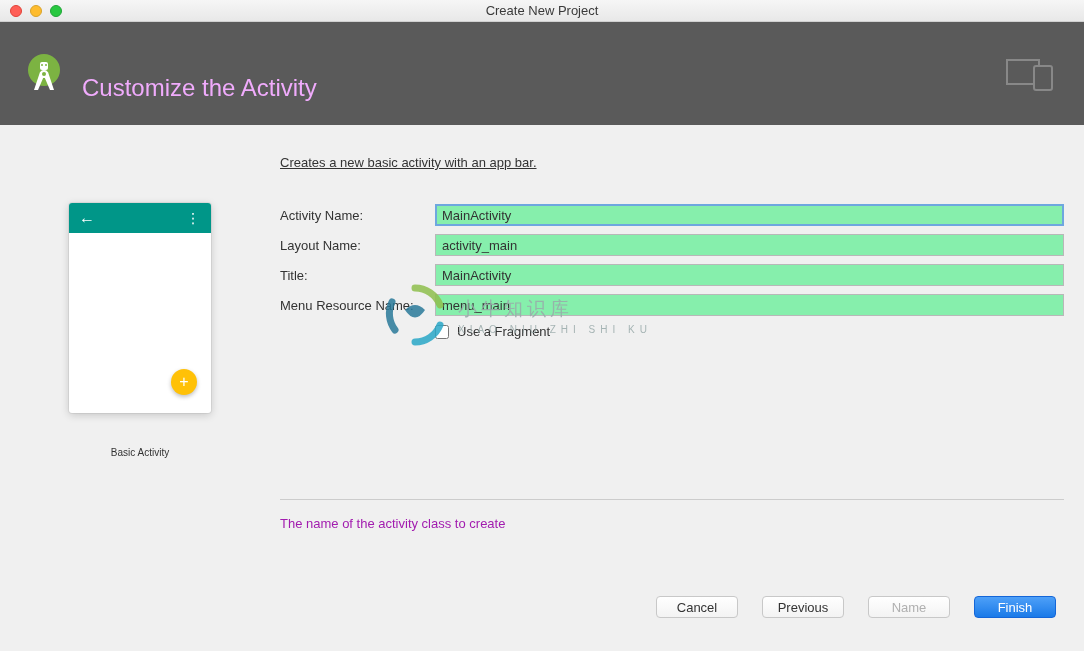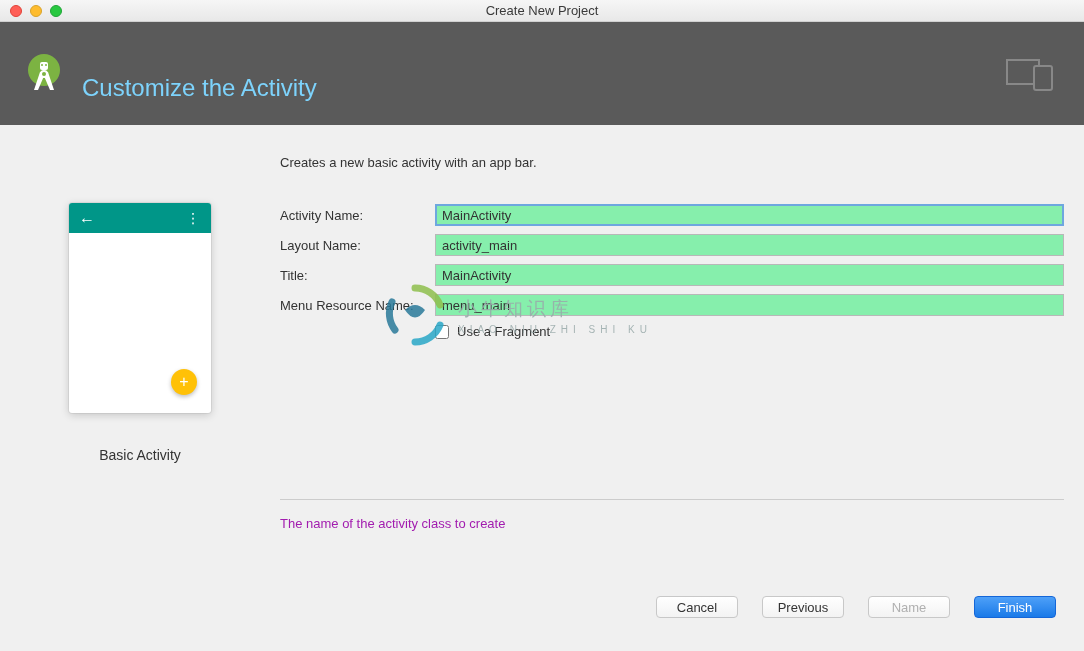--- a/index.html
+++ b/index.html
@@ -30,44 +30,44 @@
   .banner {
     height: 103px;
     background:#5a5a5a;
     color:#fff;
     display:flex;
     align-items:center;
     padding: 0 28px 0 20px;
     justify-content: space-between;
   }
   .banner-left { display:flex; align-items:center; gap:14px;}
-  .banner-title { font-size:24px; font-weight:400; color:#7dd3fc;margin-top:28px;}
+  .banner-title { font-size:24px; font-weight:400; color:#f0abfc;margin-top:28px;}
   .android-logo { width:48px; height:48px; }
   .devices-icon { color:#999; }
   .content { display:flex; padding: 30px 0 0 0; height: calc(651px - 22px - 103px - 60px); }
   .left-col { width: 280px; display:flex; flex-direction:column; align-items:center; padding-top: 48px;}
   .preview-card {
     width: 142px; height: 210px; background:#fff; border-radius: 3px;
     box-shadow: 0 2px 8px rgba(0,0,0,0.18), 0 0 0 1px rgba(0,0,0,0.05);
     position: relative; overflow:hidden;
   }
   .preview-appbar {
     height: 30px; background:#009688; display:flex; align-items:center; justify-content:space-between;
     padding: 0 10px;
   }
   .preview-back { color:#fff; font-size:16px; }
   .preview-dots { color:#fff; font-size:14px; letter-spacing:1px; line-height:6px;}
   .preview-fab {
     position:absolute; right:14px; bottom:18px; width:26px; height:26px; border-radius:50%;
     background:#ffc107; color:#fff; display:flex; align-items:center; justify-content:center;
     box-shadow:0 2px 4px rgba(0,0,0,0.25); font-size:16px; font-weight:300;
   }
-  .preview-label { margin-top: 34px; font-size:14px; color:#333; }
+  .preview-label { margin-top: 34px; font-size:10px; color:#333; }
   .right-col { flex:1; padding-right: 20px;}
-  .desc { margin-bottom: 34px; color:#333;}
+  .desc { margin-bottom: 34px; color:#333;text-decoration:underline;}
   .form-row { display:flex; align-items:center; margin-bottom: 8px; }
   .form-label { width:155px; font-size:13px; color:#333;}
   .form-input {
     flex:1; height:22px; border:1px solid #b8b8b8; background:#86efac; padding: 0 6px;
     font-size:13px; color:#333; outline:none;
   }
   .form-input.focused { border:2px solid #6ea7df; padding: 0 5px; }
   .checkbox-row { display:flex; align-items:center; margin-top:4px; padding-left:155px;}
   .checkbox-row input { margin-right:8px; width:14px; height:14px;}
   .divider { border:none; border-top:1px solid #ccc; margin: 160px 0 16px 0;}

